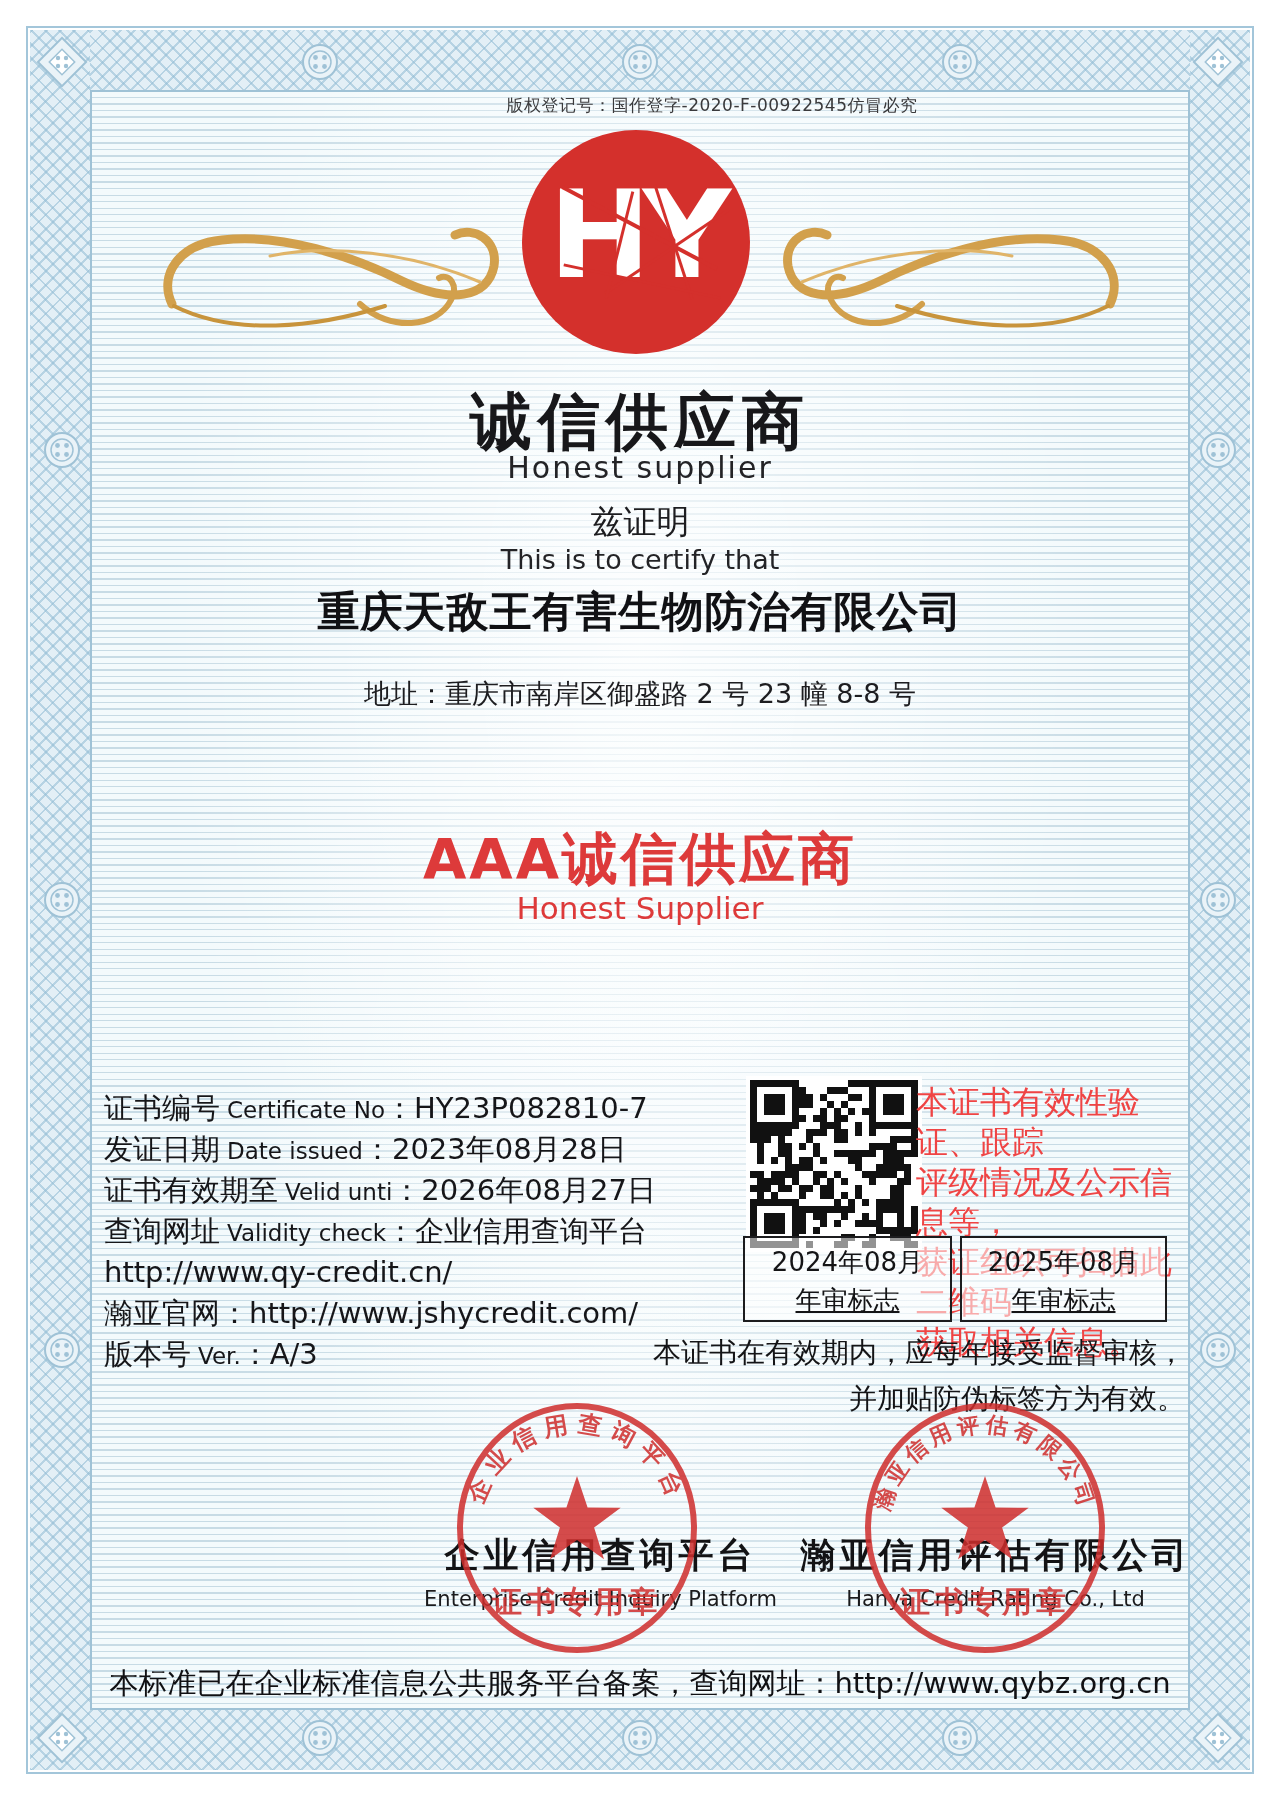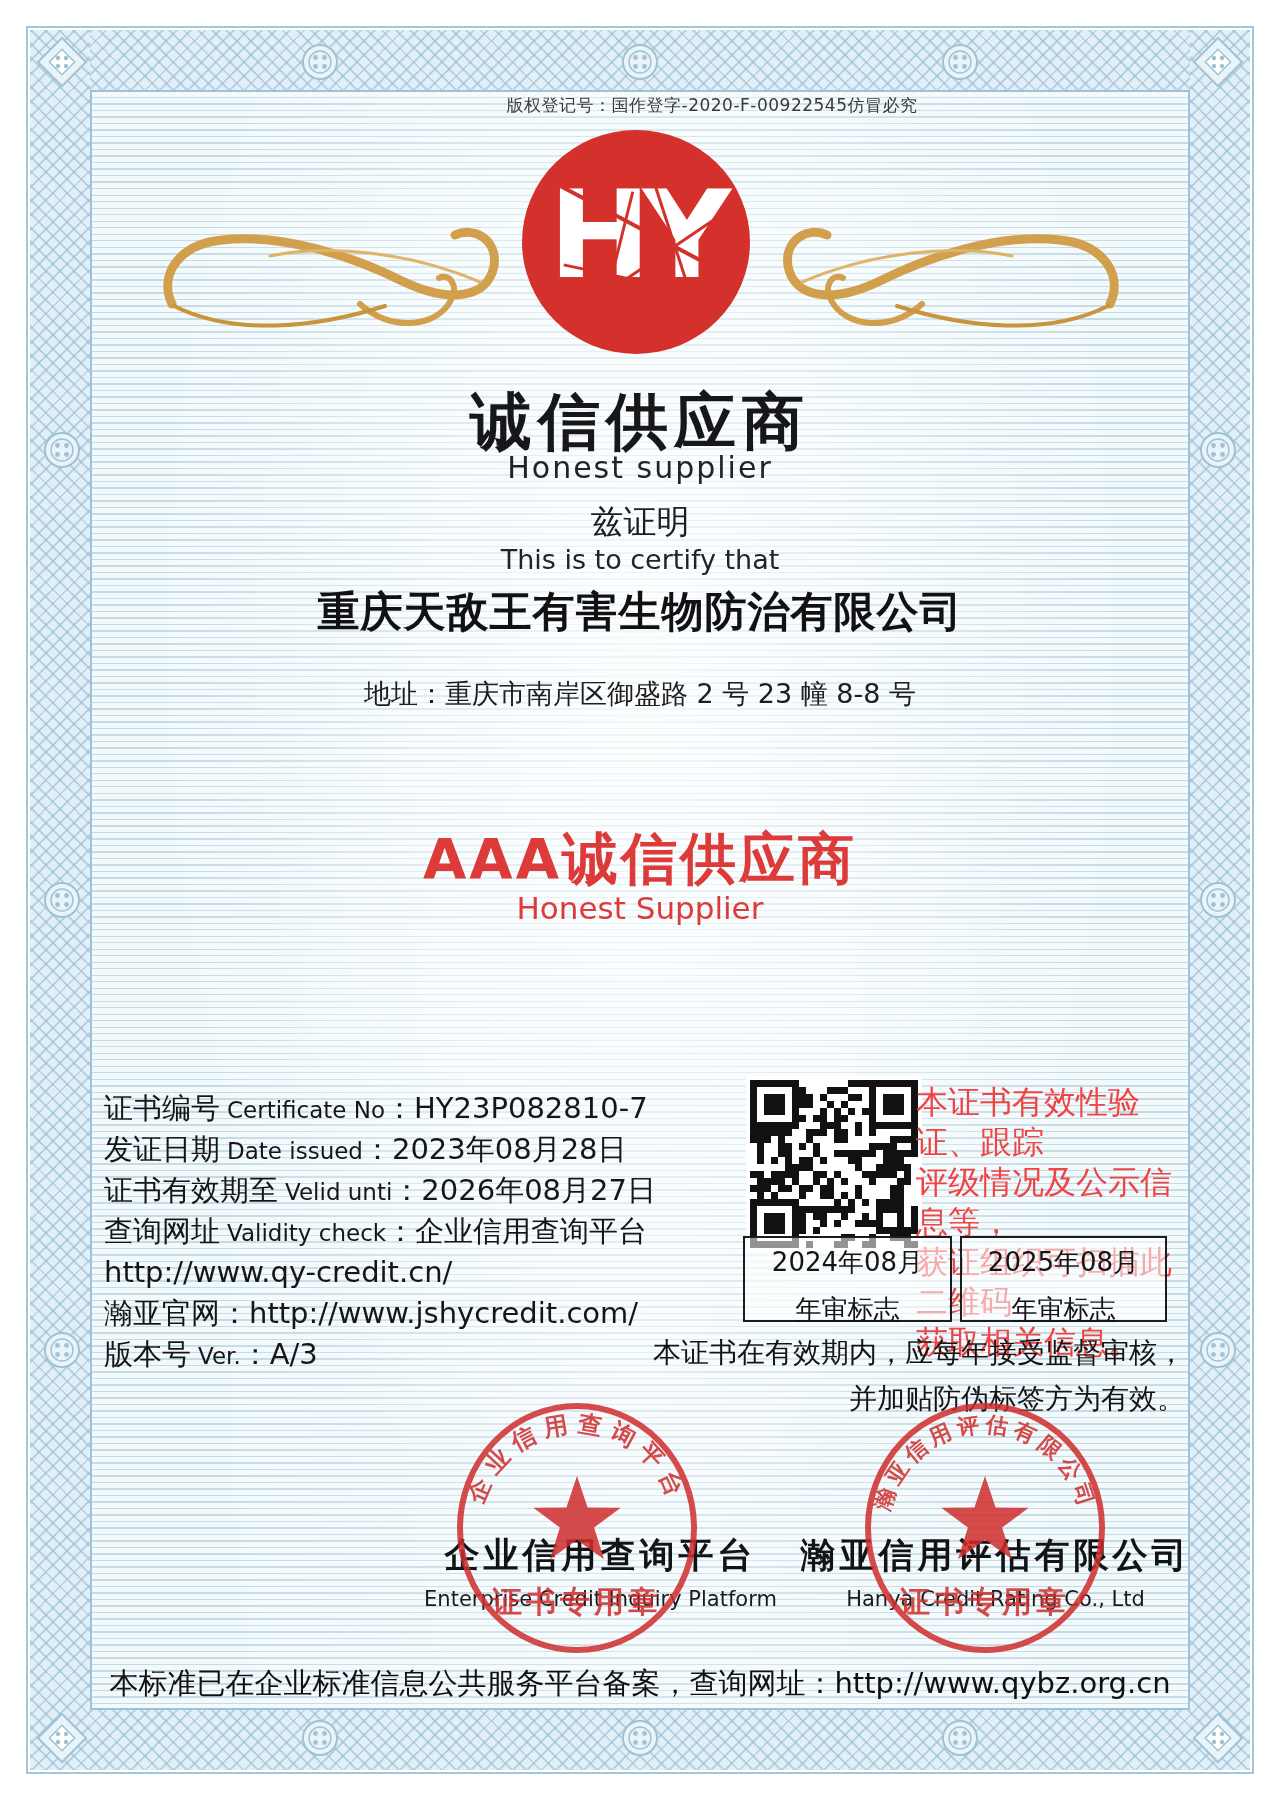--- a/index.html
+++ b/index.html
@@ -61,21 +61,21 @@
   .d-en{font-size:23px;color:#161619;margin-left:7px;}
   .d-en:empty{margin-left:0;}
   .d-val{font-size:29px;color:#161619;}
 
   
   .qr-box{position:absolute;left:746px;top:1076px;background:#ffffff;padding:4px;line-height:0;}
   .qr-note{position:absolute;left:916px;top:1082px;width:282px;font-size:32px;line-height:40px;
            white-space:pre-line;color:#ef4444;}
   .review-box{position:absolute;top:1236px;height:82px;border:2px solid #1c1c1e;background:rgba(255,255,255,.55);
               text-align:center;font-size:26px;color:#141416;}
-  .review-box .bx1{margin-top:7px;} .review-box .bx2{margin-top:12px;text-decoration:underline;}
+  .review-box .bx1{margin-top:7px;} .review-box .bx2{margin-top:3px;text-decoration:underline;}
   .box-a{left:743px;width:205px;} .box-b{left:960px;width:203px;}
   .review-note{position:absolute;left:600px;top:1330px;width:585px;text-align:right;font-size:28px;
                line-height:46px;white-space:pre-line;color:#141416;}
 
   
   .org-block{position:absolute;text-align:center;z-index:2;}
   .org-cn{font-size:35px;font-weight:700;letter-spacing:4px;color:#131315;}
   .org-en{font-size:21px;color:#1a1a1c;margin-top:8px;}
   .org-left{left:398px;top:1532px;width:405px;}
   .org-right{left:793px;top:1532px;width:405px;}

